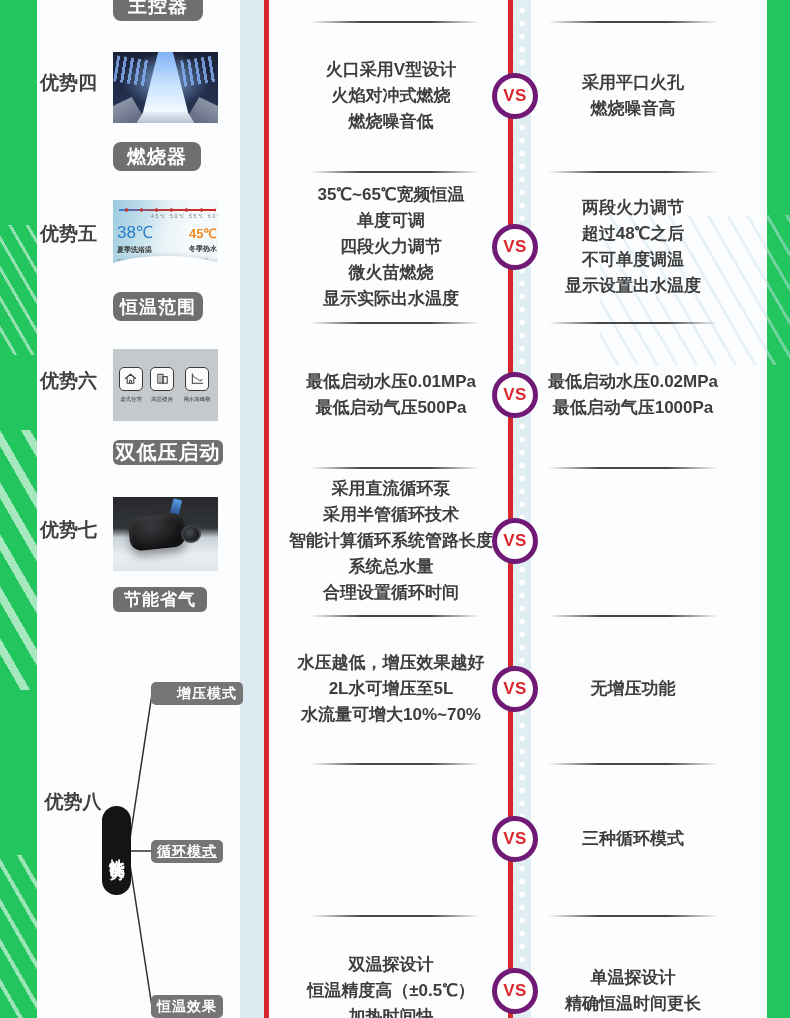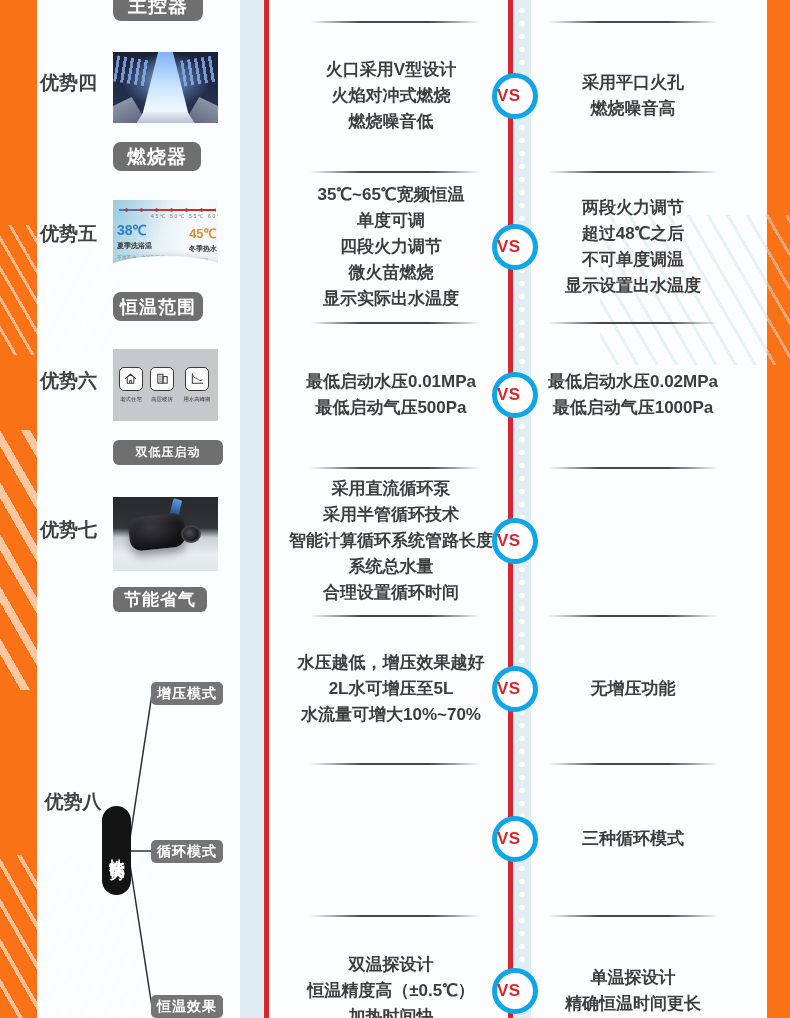--- a/index.html
+++ b/index.html
@@ -1,17 +1,17 @@
 <!DOCTYPE html>
 <html><head>
 <meta charset="utf-8">
 <style>
   html,body{margin:0;padding:0;}
   body{font-family:"Liberation Sans",sans-serif;}
-  .page{position:relative;width:790px;height:1018px;background:#f97316;overflow:hidden;}
+  .page{position:relative;width:790px;height:1018px;background:#22c55e;overflow:hidden;}
   .panel{position:absolute;left:37px;top:0;width:730px;height:100%;background:#fbfdfe;}
   .strip-blue{position:absolute;left:240px;top:0;width:24px;height:100%;background:#dcebf2;}
   .redline{position:absolute;top:0;width:5px;height:100%;background:#d9262c;}
   .redline-left{left:264px;}
   .redline-center{left:508px;}
   .dotband{position:absolute;left:513px;top:0;width:18px;height:100%;background-color:#e0edf2;
     background-image:radial-gradient(circle,#ffffff 2.4px,rgba(255,255,255,0) 3.2px);
     background-size:18px 13px;background-position:0 4px;}
   .streak{position:absolute;pointer-events:none;}
   .streak1{left:600px;top:215px;width:190px;height:150px;
@@ -23,28 +23,28 @@
   .streak4{left:0;top:430px;width:40px;height:260px;
     background:repeating-linear-gradient(60deg,rgba(255,255,255,0) 0 18px,rgba(255,255,255,0.6) 18px 26px);}
 
   
   .adv{position:absolute;left:40px;width:66px;color:#404040;font-weight:bold;font-size:19px;white-space:nowrap;}
   .gbadge{position:absolute;background:#6f6f6f;color:#ffffff;font-weight:bold;border-radius:8px;
     display:flex;align-items:center;justify-content:center;letter-spacing:1px;}
   .badge-top{left:113px;top:-9px;width:90px;height:30px;font-size:19px;}
   .badge-burner{left:113px;top:142px;width:88px;height:29px;font-size:19px;}
   .badge-thermo{left:113px;top:292px;width:90px;height:29px;font-size:18px;}
-  .badge-lowp{left:113px;top:440px;width:110px;height:25px;font-size:12px;border-radius:6px;}
+  .badge-lowp{left:113px;top:440px;width:110px;height:25px;font-size:20px;border-radius:6px;}
   .badge-energy{left:113px;top:587px;width:94px;height:25px;font-size:17px;border-radius:6px;}
   .pill{position:absolute;left:102px;top:806px;width:29px;height:89px;background:#141414;color:#fff;
     border-radius:15px;writing-mode:vertical-rl;text-orientation:upright;display:flex;align-items:center;
     justify-content:center;font-weight:bold;font-size:15px;letter-spacing:2px;}
   .branch{position:absolute;left:151px;width:72px;height:23px;background:#757575;color:#fff;font-weight:bold;
     font-size:14px;border-radius:5px;display:flex;align-items:center;justify-content:center;letter-spacing:1px;}
-  .branch-0{top:682px;} .branch-1{top:840px;} .branch-2{top:995px;}
+  .branch-0{top:682px;padding-left:20px;} .branch-1{top:840px;text-decoration:underline;} .branch-2{top:995px;}
   .branch-lines{position:absolute;left:0;top:0;pointer-events:none;}
 
   
   .photo{position:absolute;left:113px;width:105px;overflow:hidden;}
   .photo-burner{top:52px;height:71px;background:linear-gradient(180deg,#1a2238 0%,#232e4d 60%,#2b3754 100%);}
   .beam{position:absolute;left:0;top:0;width:105px;height:71px;
     clip-path:polygon(43% 0,57% 0,74% 100%,26% 100%);
     background:linear-gradient(180deg,#7fb2f5 0%,#c7e2ff 45%,#eef7ff 80%,#ffffff 100%);}
   .glow{position:absolute;left:0;top:0;width:105px;height:71px;
     background:radial-gradient(ellipse 60% 55% at 50% 40%,rgba(150,200,255,0.75),rgba(150,200,255,0) 70%);}
@@ -60,21 +60,21 @@
   .photo-thermo{top:200px;height:72px;
     background:linear-gradient(105deg,#9ccadf 0%,#bfdeeb 26%,#e9f3f7 48%,#f6fafc 70%,#f2f7fa 100%);}
   .th-scale{position:absolute;left:6px;right:2px;top:9px;height:2px;
     background:linear-gradient(90deg,#3a7fd5 0%,#c03a35 45%,#d22222 100%);}
   .th-dots{position:absolute;left:6px;right:2px;top:7px;height:6px;
     background-image:radial-gradient(circle,#c23333 1.4px,rgba(0,0,0,0) 2px);background-size:15px 6px;}
   .th-ticks{position:absolute;left:38px;top:13px;font-size:6px;color:#777;letter-spacing:2px;
     transform:scale(0.85);transform-origin:left top;white-space:nowrap;}
   .th-left{position:absolute;left:4px;top:20px;}
   .th-right{position:absolute;right:1px;top:24px;}
-  .th-temp-l{font-size:14px;font-weight:bold;color:#2a7fc9;}
+  .th-temp-l{font-size:17px;font-weight:normal;color:#2a7fc9;}
   .th-temp-r{font-size:13px;font-weight:bold;color:#ef8a1c;}
   .th-cap{font-size:7px;color:#333;font-weight:bold;margin-top:2px;white-space:nowrap;}
   .th-note{font-size:6px;color:#8a8a8a;margin-top:2px;transform:scale(0.8);transform-origin:left;white-space:nowrap;}
   .th-tub{position:absolute;left:-12px;bottom:-18px;width:130px;height:34px;border-radius:50%;
     background:#fcfdfe;box-shadow:0 -2px 4px rgba(120,150,170,0.25);}
 
   .photo-icons{top:349px;height:72px;background:#c6c9cb;display:flex;align-items:center;
     justify-content:space-around;padding:0 2px;box-sizing:border-box;}
   .scene{text-align:center;}
   .scene-box{width:24px;height:24px;background:#fbfbfb;border:1.5px solid #3a3a3a;border-radius:5px;
@@ -97,22 +97,22 @@
   .r3{top:467px;height:148px;} .r4{top:615px;height:148px;} .r5{top:763px;height:152px;}
   .r6{top:915px;height:152px;}
   .dv{position:absolute;top:0;width:170px;height:2px;
     background:linear-gradient(90deg,rgba(90,90,90,0) 0%,#474747 30%,#474747 70%,rgba(90,90,90,0) 100%);}
   .dv-l{left:41px;} .dv-r{left:279px;}
   .cell{position:absolute;top:0;height:100%;display:flex;align-items:center;justify-content:center;
     text-align:center;white-space:pre-line;font-weight:bold;color:#3d3d3d;font-size:17px;line-height:26px;}
   .cl{left:10px;width:224px;}
   .cr{left:264px;width:200px;}
   .vs{position:absolute;left:223px;top:50%;margin-top:-23px;width:46px;height:46px;border-radius:50%;
-    background:#ffffff;border:5px solid #0ea5e9;box-sizing:border-box;display:flex;align-items:center;
-    justify-content:flex-start;color:#d9262c;font-weight:bold;font-size:17px;letter-spacing:0.5px;}
+    background:#ffffff;border:5px solid #701a75;box-sizing:border-box;display:flex;align-items:center;
+    justify-content:center;color:#d9262c;font-weight:bold;font-size:17px;letter-spacing:0.5px;}
 </style>
 </head>
 <body>
 
 <div class="page">
 
   <div class="panel"></div>
   <div class="strip-blue"></div>
   <div class="streak streak1"></div>
   <div class="streak streak2"></div>

